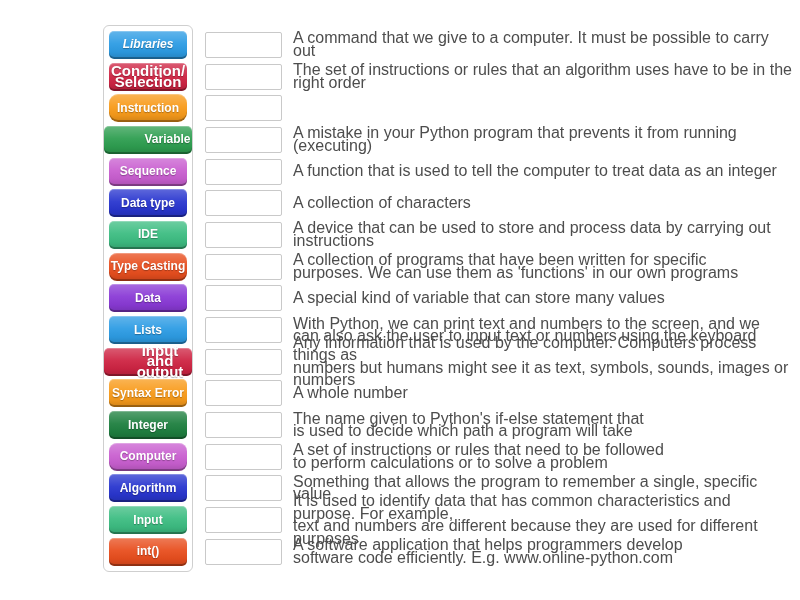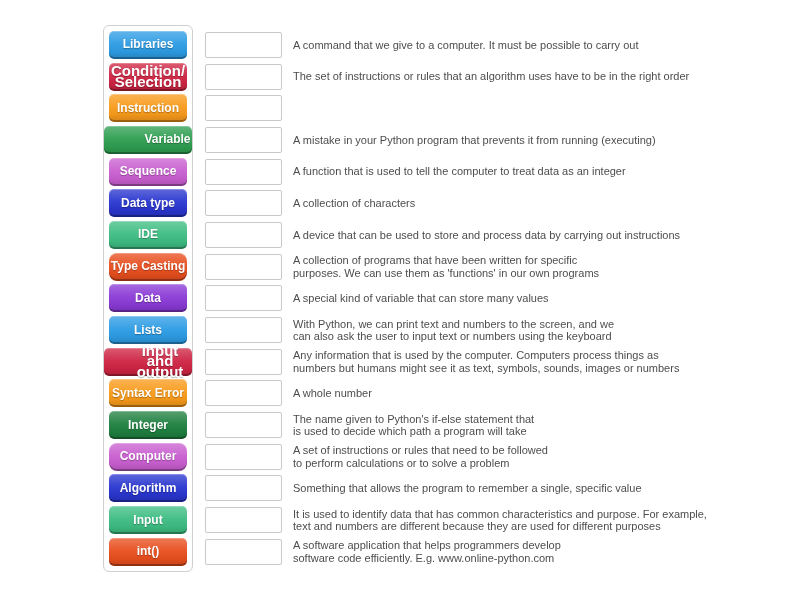--- a/index.html
+++ b/index.html
@@ -31,33 +31,33 @@
   .tile-label.small{font-size:15px;line-height:10.5px;}
 
   .box-cell{margin-left:13px;flex:none;}
   .answer-box{
     width:75px;height:24px;box-sizing:content-box;
     background:#ffffff;border:1px solid #c9c9c9;border-radius:2px;
   }
 
   .def-cell{margin-left:11px;flex:1;}
   .definition{
-    font-size:11px;line-height:12.5px;color:#4d4d4d;
+    font-size:16px;line-height:12.5px;color:#4d4d4d;
     white-space:pre-line;
   }
 </style>
 </head>
 <body>
 
 <div class="stage">
   <div class="keyword-panel"></div>
   <div class="rows">
   <div class="row">
     <div class="tile-cell">
-      <div class="tile" style="background-color: rgb(45, 156, 228);">
+      <div class="tile" style="background-color: rgb(45, 156, 228); font-style: italic;">
         <span class="tile-label">Libraries</span>
       </div>
     </div>
     <div class="box-cell">
       <div class="answer-box"></div>
     </div>
     <div class="def-cell">
       <div class="definition">A command that we give to a computer. It must be possible to carry out</div>
     </div>
   </div>
@@ -72,21 +72,21 @@
     <div class="box-cell">
       <div class="answer-box"></div>
     </div>
     <div class="def-cell">
       <div class="definition">The set of instructions or rules that an algorithm uses have to be in the right order</div>
     </div>
   </div>
 
   <div class="row">
     <div class="tile-cell">
-      <div class="tile" style="background-color: rgb(248, 155, 27);">
+      <div class="tile" style="background-color: rgb(248, 155, 27); border-radius: 9px;">
         <span class="tile-label">Instruction</span>
       </div>
     </div>
     <div class="box-cell">
       <div class="answer-box"></div>
     </div>
   </div>
 
   <div class="row">
     <div class="tile-cell">

